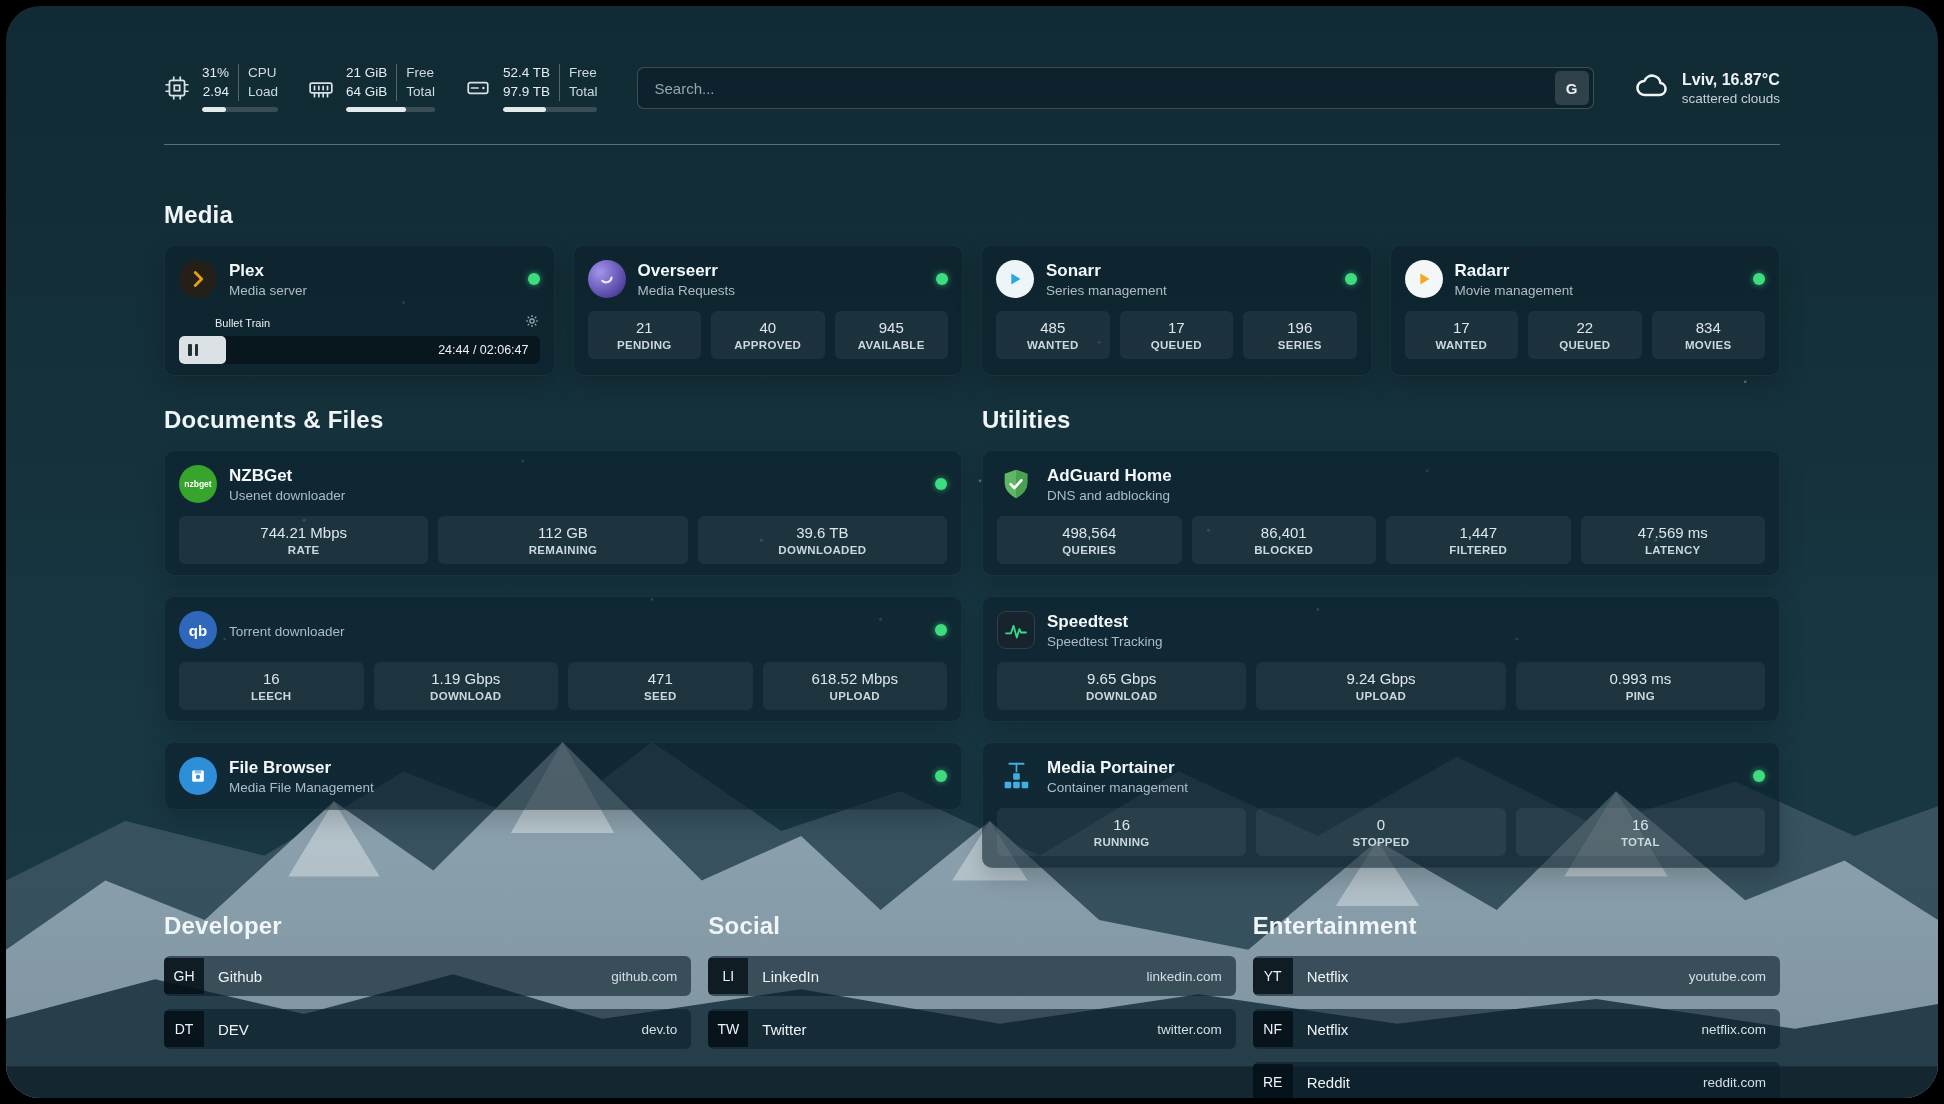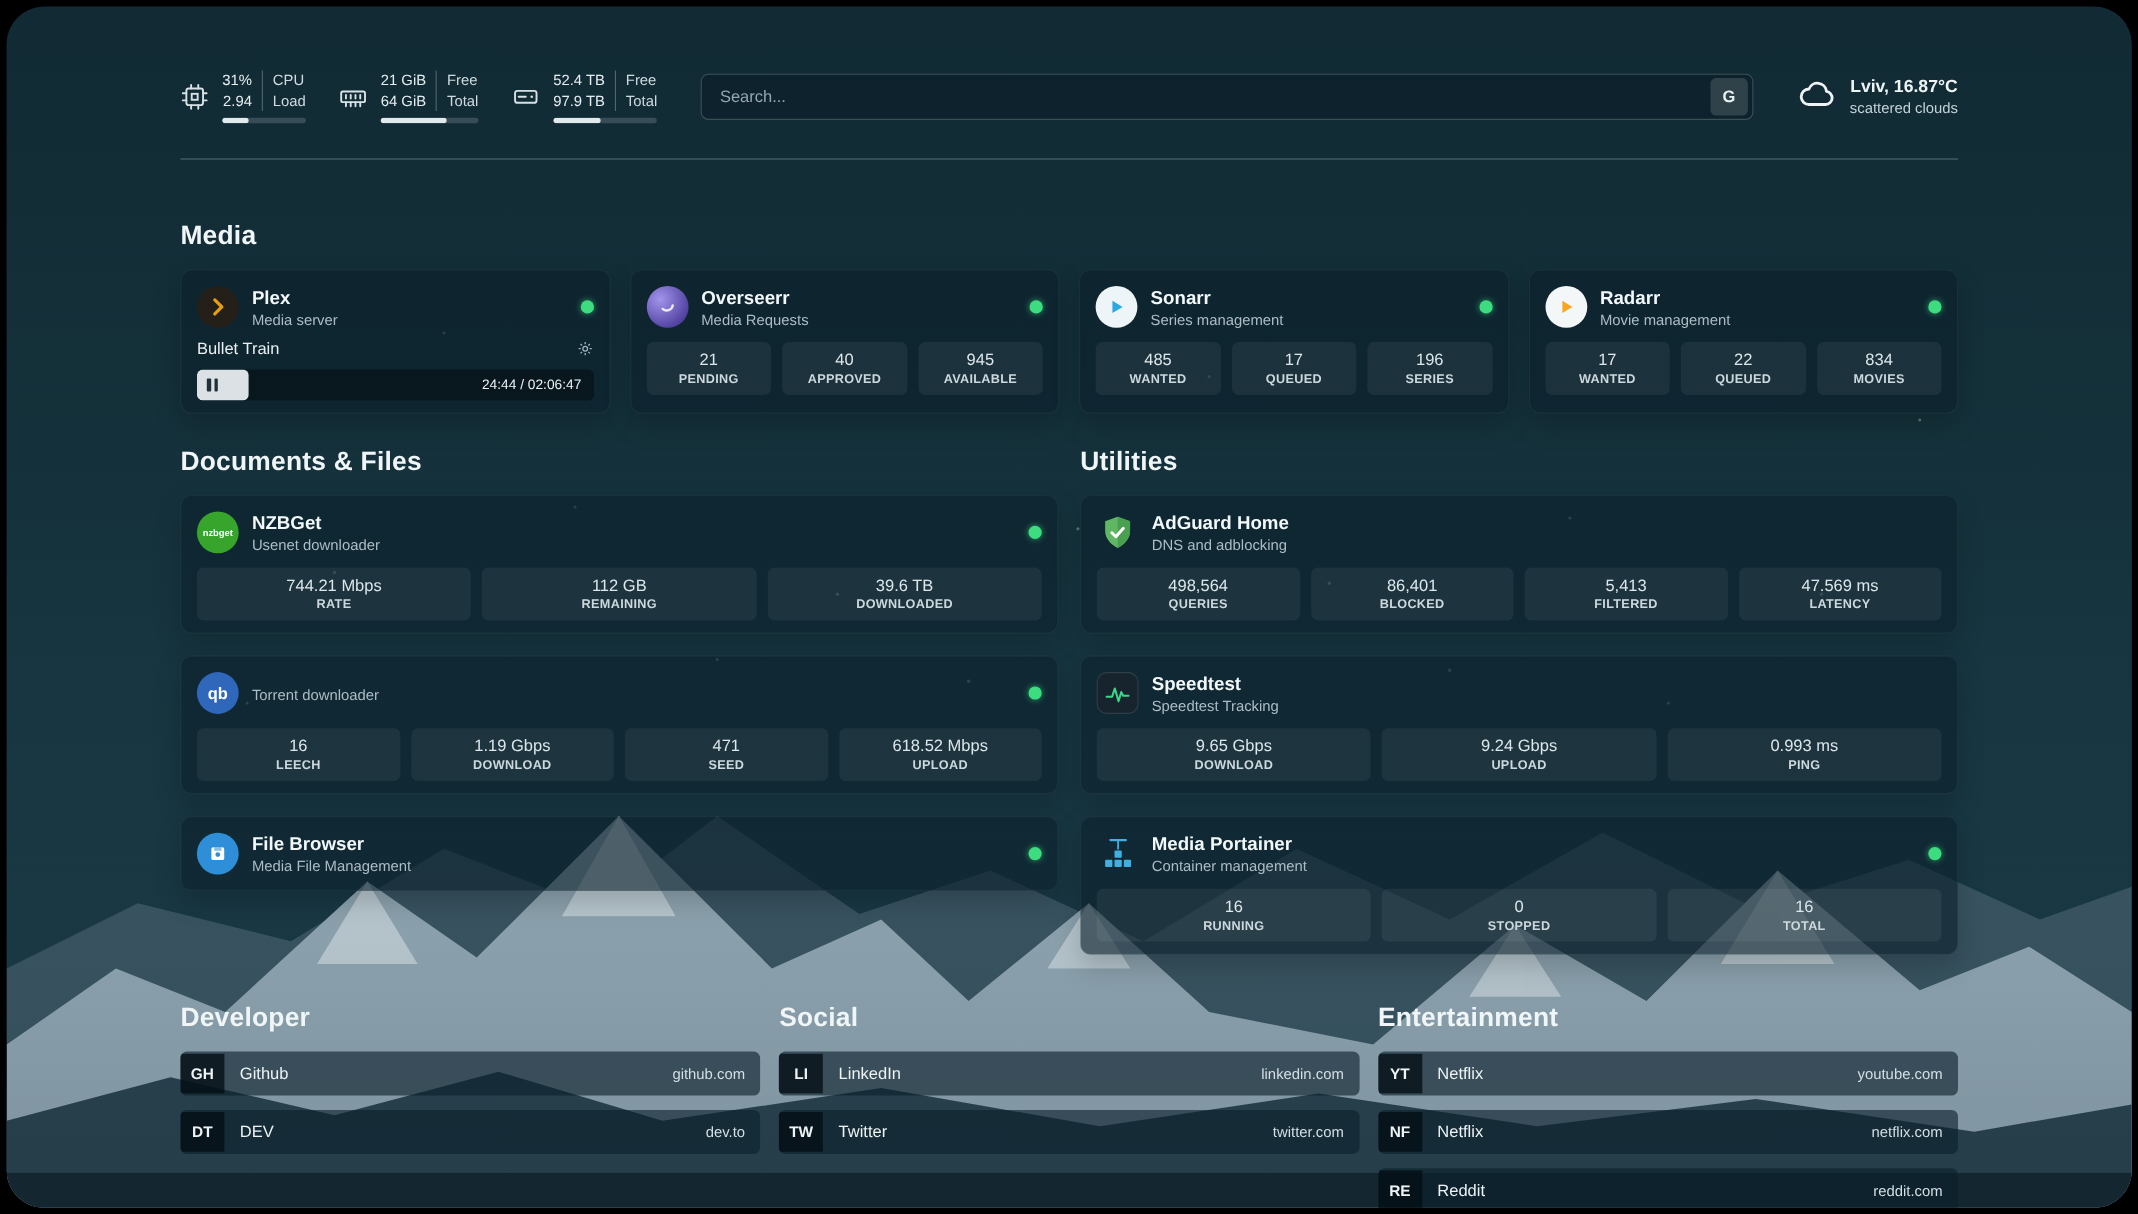--- a/index.html
+++ b/index.html
@@ -53,36 +53,36 @@
   .app-name { font-size:17px; font-weight:600; color:#f2f7f9; }
   .app-sub { font-size:13.5px; color:#adbcc4; margin-top:2px; }
   .dot { width:12px; height:12px; border-radius:50%; background:#3ddc7f; box-shadow:0 0 6px rgba(61,220,127,0.7); flex:none; }
   .stats { display:flex; gap:10px; margin-top:10px; }
   .stat { flex:1; background:rgba(255,255,255,0.06); border-radius:6px; padding:8px 4px; text-align:center; }
   .stat-val { font-size:15px; color:#dde6ea; }
   .stat-lab { font-size:11.5px; font-weight:700; color:#ccd8dd; margin-top:3px; letter-spacing:0.3px; }
 
   
   .np { margin-top:8px; }
-  .np-row { display:flex; align-items:flex-start; justify-content:space-between; font-size:15px; color:#e9eff2; height:20px; }
+  .np-row { display:flex; align-items:flex-end; justify-content:space-between; font-size:11px; color:#e9eff2; height:20px;margin-left:36px; }
   .np-gear { color:#9fb2ba; display:flex; cursor:pointer; }
   .np-gear svg { width:16px; height:16px; }
   .np-bar { position:relative; height:28px; margin-top:7px; background:rgba(0,0,0,0.38); border-radius:5px; overflow:hidden; }
   .np-fill { position:absolute; left:0; top:0; bottom:0; background:rgba(238,243,246,0.92); border-radius:5px; }
   .np-pause { position:absolute; left:9px; top:8px; display:flex; gap:3px; cursor:pointer; }
   .np-pause i { width:3.5px; height:12px; background:#20313a; border-radius:1px; }
   .np-time { position:absolute; right:11px; top:6.5px; font-size:12.5px; color:#eef3f5; }
 
   
   .icon-square { border-radius:9px; }
 
   
   .bookmarks { margin-top:44px; display:grid; grid-template-columns:repeat(3,1fr); gap:17px; }
   .bm-row { display:flex; align-items:center; height:40px; background:rgba(12,33,43,0.62); border-radius:6px; overflow:hidden; margin-bottom:13px; cursor:pointer; }
-  .bm-abbr { width:40px; height:36px; background:rgba(4,14,20,0.78); color:#eef3f5; font-size:14px; font-weight:700;
+  .bm-abbr { width:40px; height:36px; background:rgba(4,14,20,0.78); color:#eef3f5; font-size:14px; font-weight:400;
              display:flex; align-items:center; justify-content:center; flex:none; }
   .bm-name { margin-left:14px; font-size:15px; color:#eef3f5; }
   .bm-url { margin-left:auto; margin-right:14px; font-size:13.5px; color:#d5dfe4; }
 </style>
 </head>
 <body>
 
 <div class="frame">
 
   <svg class="bg-svg" viewBox="0 0 1944 1104" preserveAspectRatio="none">
@@ -440,21 +440,21 @@
           <div class="stats">
             <div class="stat">
               <div class="stat-val">498,564</div>
               <div class="stat-lab">QUERIES</div>
             </div>
             <div class="stat">
               <div class="stat-val">86,401</div>
               <div class="stat-lab">BLOCKED</div>
             </div>
             <div class="stat">
-              <div class="stat-val">5,413</div>
+              <div class="stat-val">1,447</div>
               <div class="stat-lab">FILTERED</div>
             </div>
             <div class="stat">
               <div class="stat-val">47.569 ms</div>
               <div class="stat-lab">LATENCY</div>
             </div>
           </div>
         </div>
 
         <div class="card">

